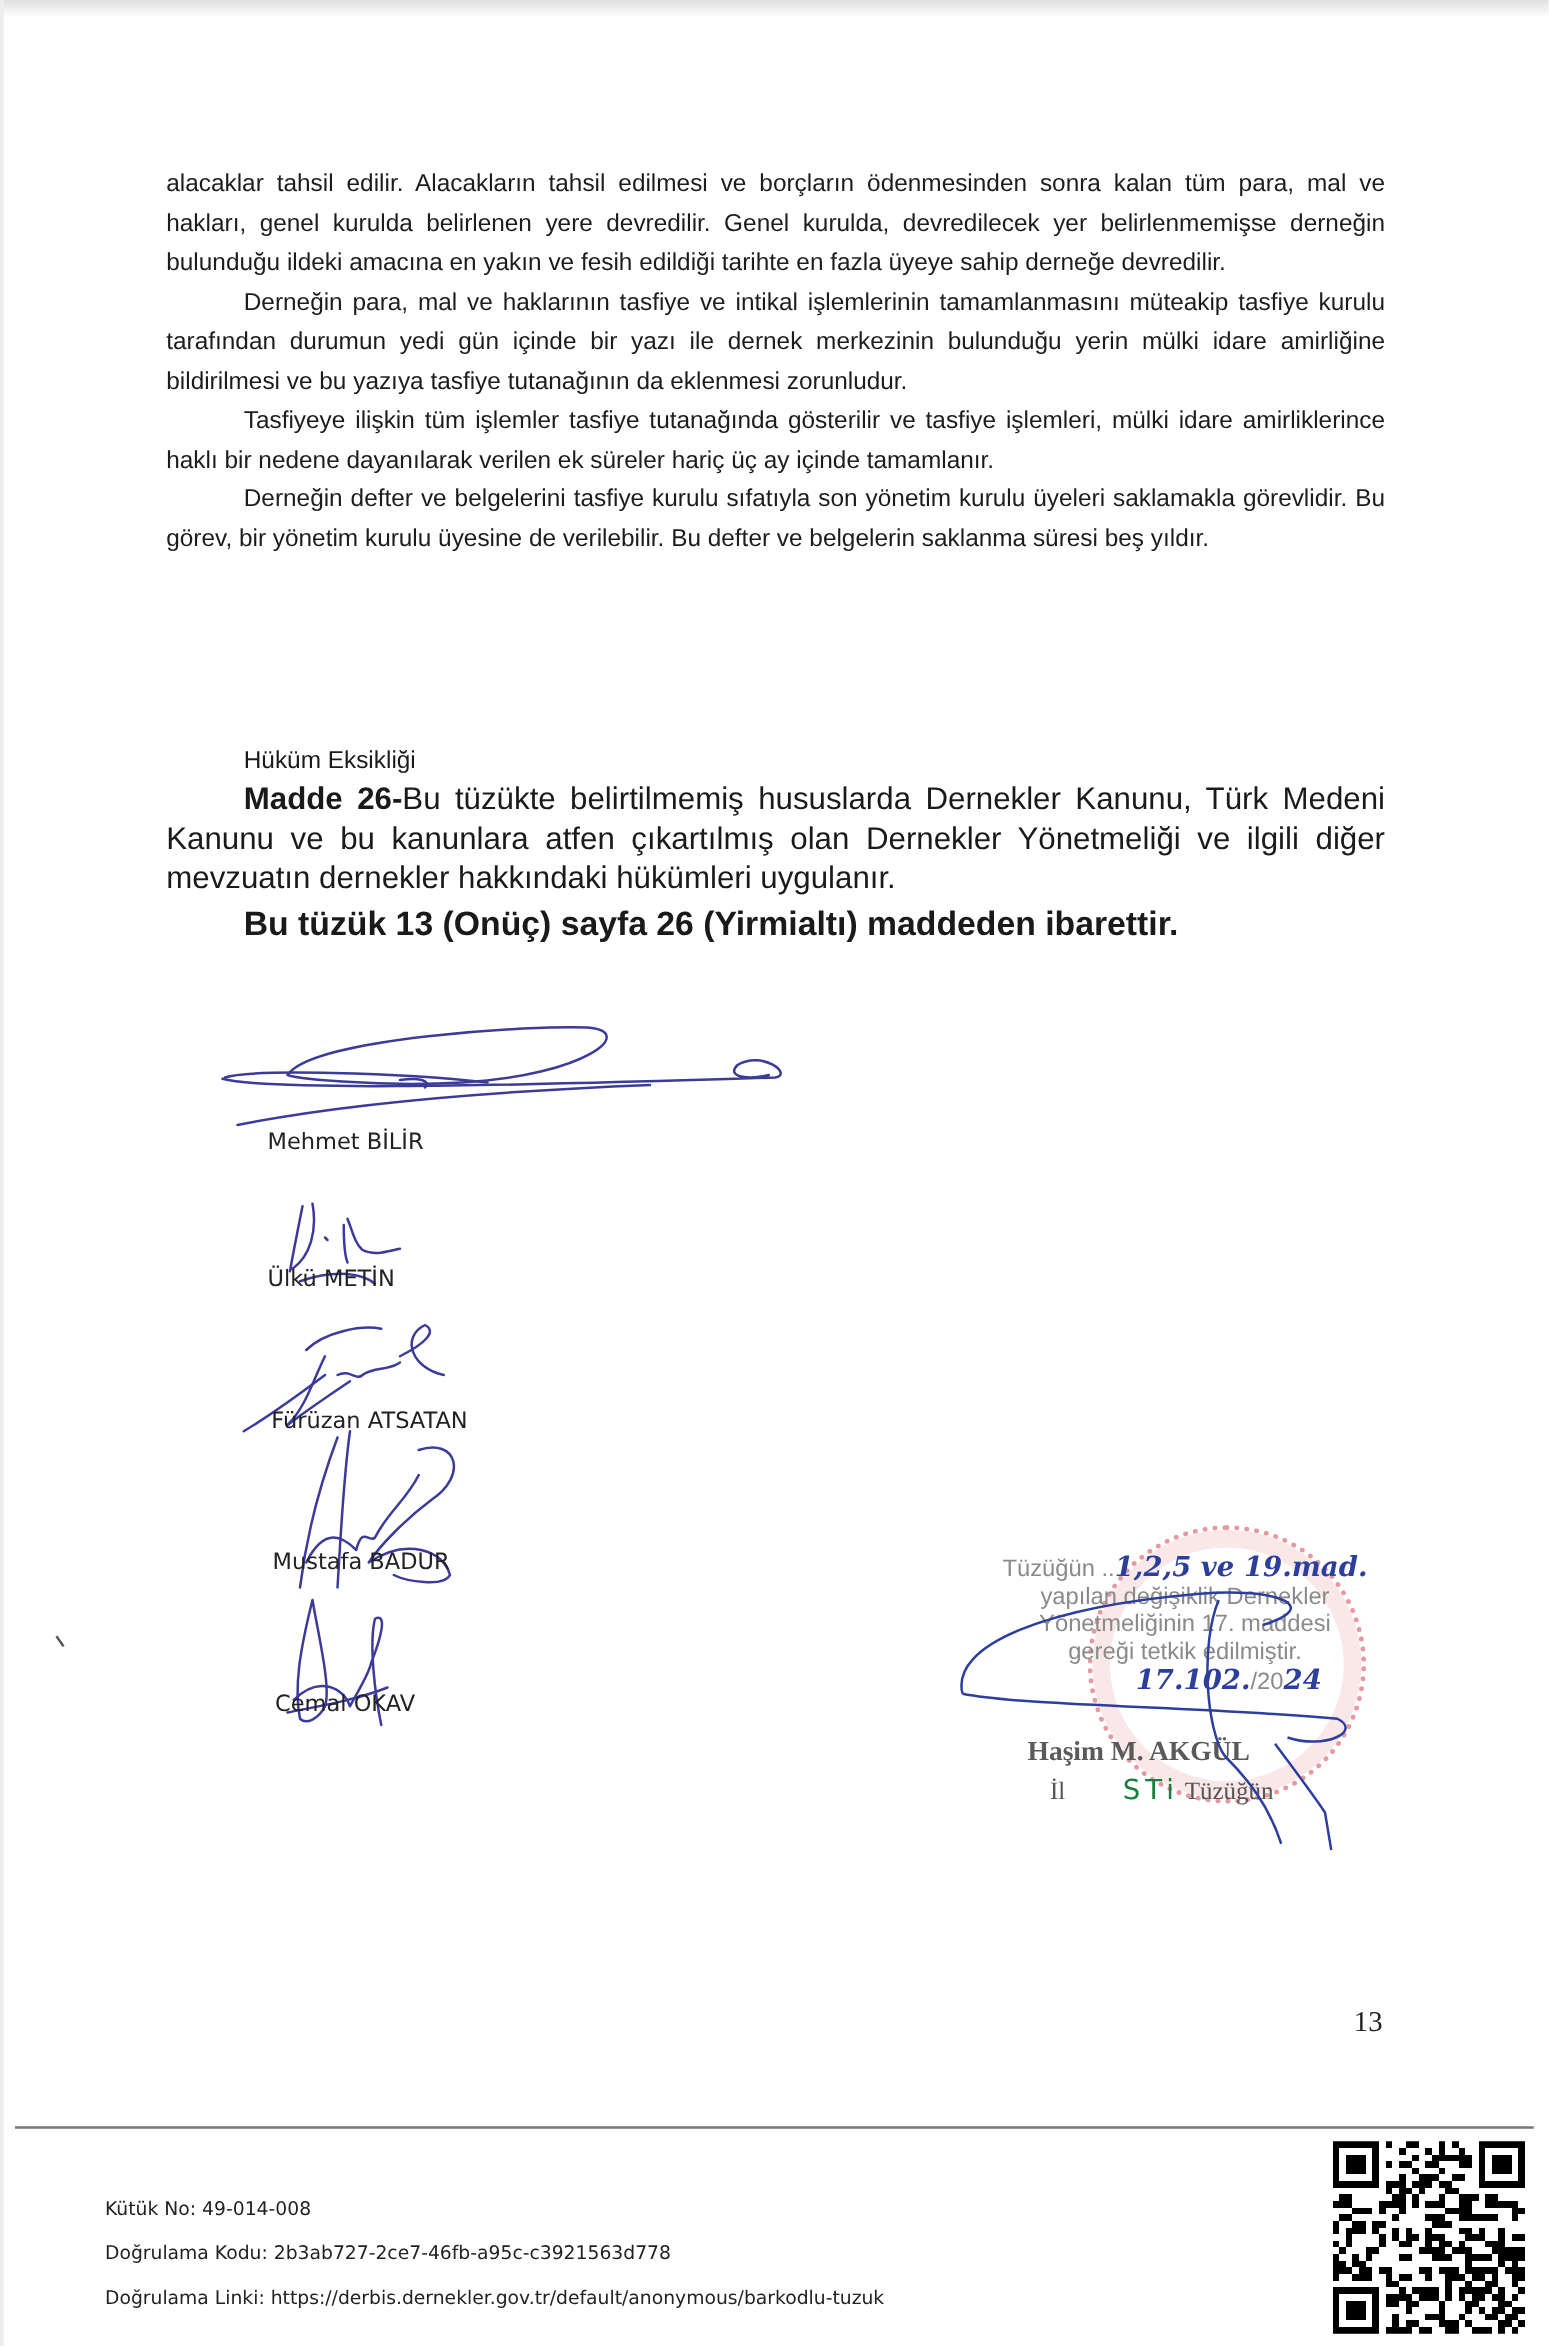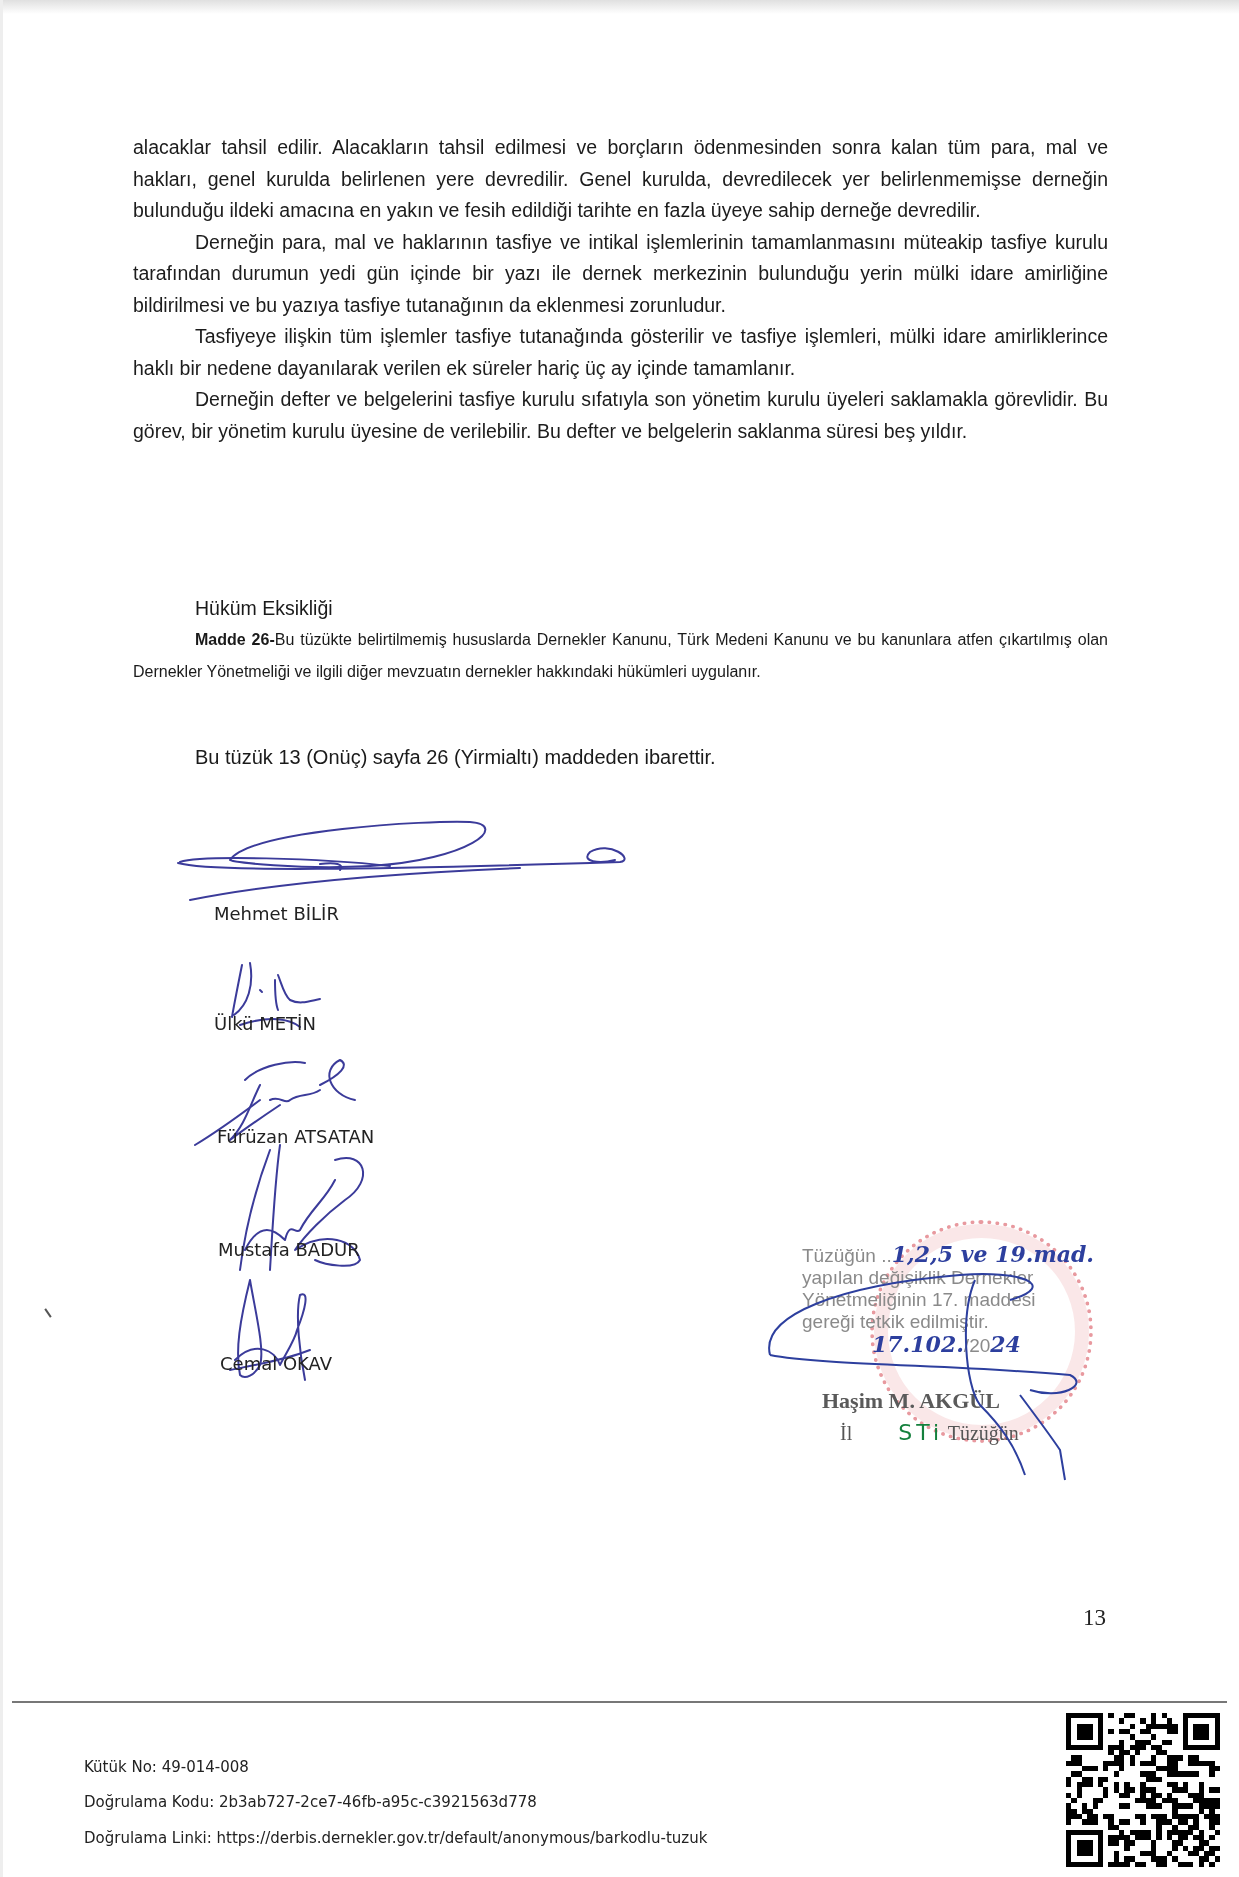--- a/index.html
+++ b/index.html
@@ -11,36 +11,36 @@
 
   .body-text { position: absolute; left: 133px; width: 975px; top: 132px;
                font-family: "Liberation Sans", sans-serif; font-size: 19.5px;
                line-height: 31.5px; color: #1c1c1c; }
   .body-text p { margin: 0; text-align: justify; text-align-last: left; }
   .body-text p.indent { text-indent: 62px; }
   .heading-block { position: absolute; left: 195px; top: 593px; width: 920px;
                    font-family: "Liberation Sans", sans-serif; font-size: 19.5px; line-height: 31.5px; }
   .heading-block .h { font-weight: normal; margin: 0; }
   .article { position: absolute; left: 133px; top: 624px; width: 975px;
-             font-family: "Liberation Sans", sans-serif; font-size: 16px; line-height: 31.5px;
+             font-family: "Liberation Sans", sans-serif; font-size: 25px; line-height: 31.5px;
              text-align: justify; text-indent: 62px; margin: 0; }
   .article b { font-weight: bold; }
-  .closing { position: absolute; left: 195px; top: 746px; font-family: "Liberation Sans", sans-serif;
-             font-size: 20px; font-weight: normal; margin: 0; }
+  .closing { position: absolute; left: 195px; top: 724px; font-family: "Liberation Sans", sans-serif;
+             font-size: 27px; font-weight: bold; margin: 0; }
 
   .signatory { position: absolute; font-family: "DejaVu Sans", sans-serif; font-size: 18px; color: #222; margin: 0; }
   .sig { position: absolute; }
   .sig svg path { fill: none; stroke: #3b3b9a; stroke-width: 2; stroke-linecap: round; stroke-linejoin: round; }
 
   .stamp { position: absolute; left: 760px; top: 1225px; width: 340px; height: 260px; }
   .stamp-seal { position: absolute; left: 110px; top: -5px; width: 215px; height: 215px; border-radius: 50%;
                 border: 4px dotted rgba(214,70,80,.55); box-shadow: inset 0 0 0 14px rgba(230,120,130,.18); }
   .stamp-text { position: absolute; left: 42px; top: 18px; font-family: "Liberation Sans", sans-serif;
                 font-size: 19px; line-height: 22px; color: #8a8a8a; }
-  .stamp-text div { white-space: nowrap; }
+  .stamp-text div { white-space: nowrap; text-align: center; }
   .stamp-hand { color: #2d3f9e; font-family: "DejaVu Serif", serif; font-style: italic; font-weight: bold; font-size: 22px; }
   .stamp-name { position: absolute; left: 62px; top: 163px; font-family: "Liberation Serif", serif;
                 font-weight: bold; font-size: 22px; color: #5a5a5a; white-space: nowrap; }
   .stamp-title { position: absolute; left: 80px; top: 195px; font-size: 20px; color: #555; white-space: nowrap;
                  font-family: "Liberation Serif", serif; }
   .stamp-title .hand { color: #15803d; font-family: "DejaVu Sans", sans-serif; font-size: 22px; letter-spacing: 4px; margin-left: 41px; }
   .stamp svg { position: absolute; left: 0; top: 0; }
   .stamp svg path { fill: none; stroke: #2d3f9e; stroke-width: 2; }
 
   .page-number { position: absolute; left: 1083px; top: 1605px; font-family: "Liberation Serif", serif;

